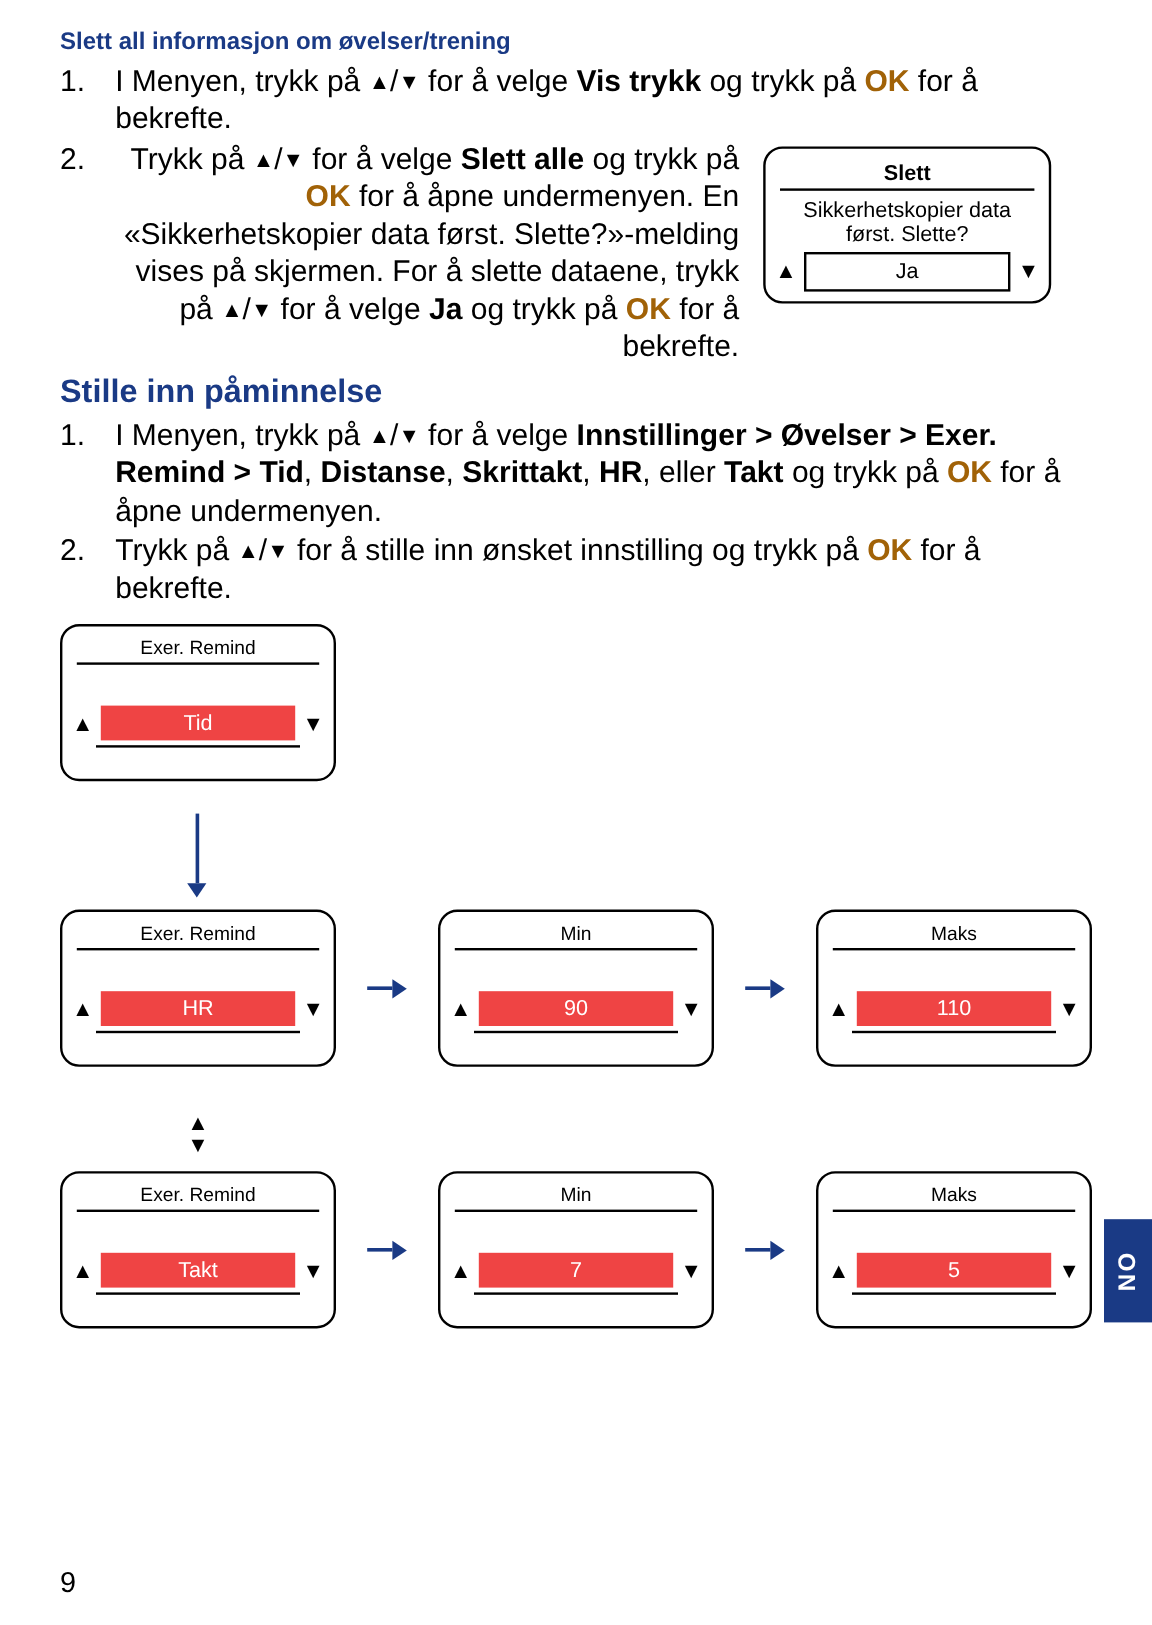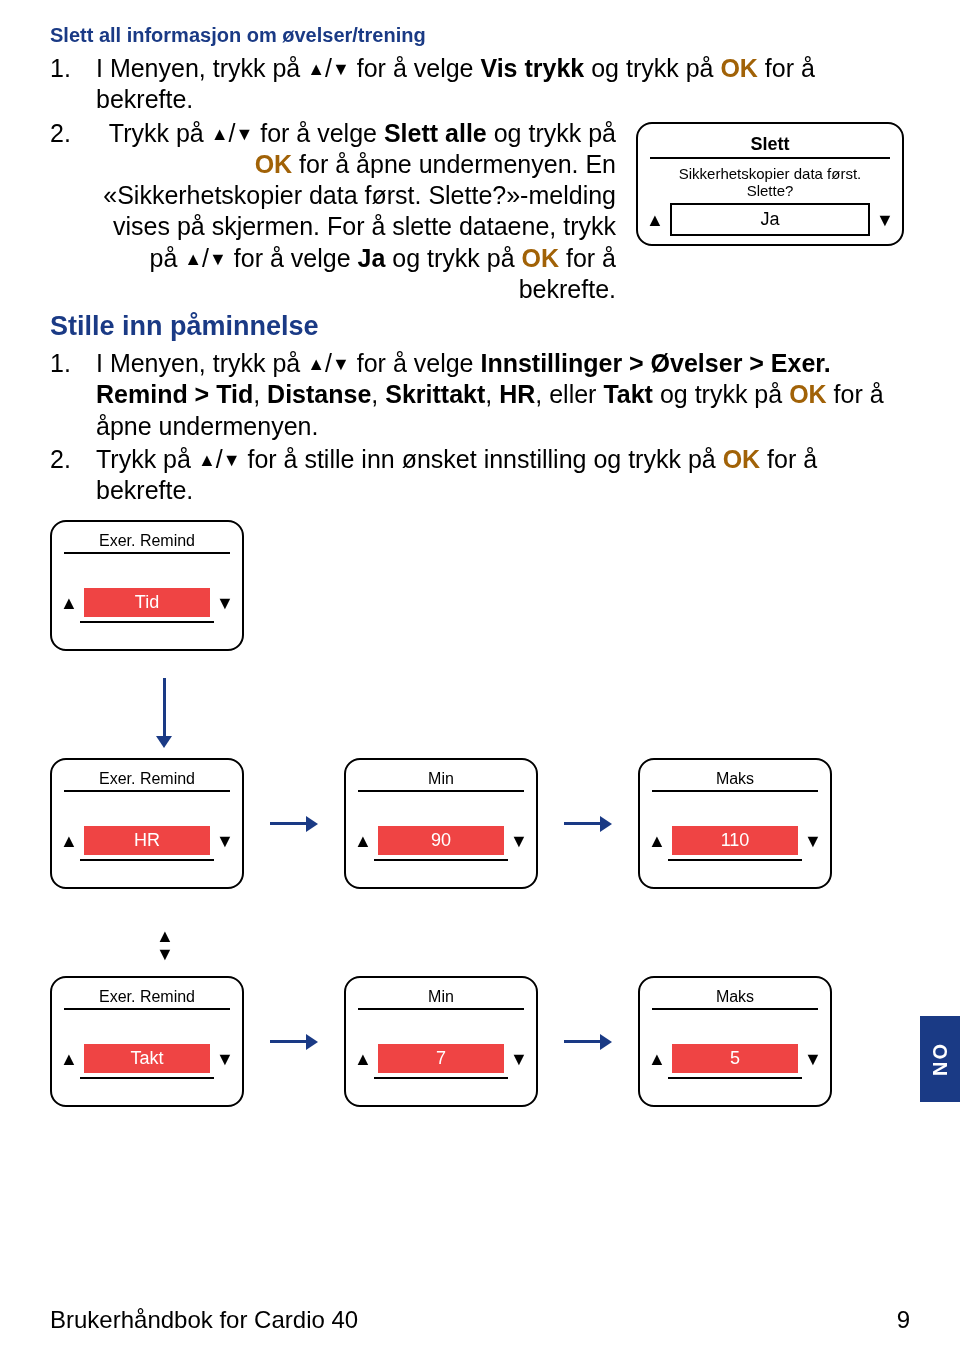--- a/index.html
+++ b/index.html
@@ -25,29 +25,29 @@
   }
   .instr-text { flex: 1; font-size: 25px; line-height: 1.25; }
   .instr-text .ok { color: #a16207; font-weight: 600; }
   .instr-text b { font-weight: 700; }
   .num { font-size: 25px; line-height: 1.25; width: 26px; flex: 0 0 auto; }
   .tri { display: inline-block; font-size: 18px; position: relative; top: -2px; }
   .tri.up::before { content: "▲"; }
   .tri.dn::before { content: "▼"; }
 
   .device {
-    width: 268px;
+    width: 240px;
     flex: 0 0 auto;
     border: 2.5px solid #000;
     border-radius: 16px;
     padding: 10px 8px 8px 8px;
     position: relative;
     background: #fff;
   }
-  .device.mini { width: 194px; }
+  .device.mini { width: 230px; }
   .dev-title {
     text-align: center;
     font-weight: 700;
     font-size: 18px;
     padding: 0 14px 2px 14px;
     border-bottom: 2px solid #000;
     margin: 0 4px 4px 4px;
     position: relative;
   }
   .dev-title.plain { font-weight: 400; font-size: 16px; }
@@ -79,21 +79,21 @@
     font-size: 18px;
     padding: 4px 0;
     font-weight: 400;
   }
   .dev-below {
     border-top: 2px solid #000;
     height: 20px;
     margin: 4px 20px 0 20px;
   }
   .dev-confirm .dev-select { font-size: 18px; }
-  .dev-confirm .dev-sub { font-size: 15px; }
+  .dev-confirm .dev-sub { font-size: 18px; }
 
   .flow-area { position: relative; margin-top: 14px; min-height: 620px; }
   .flow-row { position: absolute; display: flex; align-items: center; gap: 26px; }
   .flow-arrow-down {
     width: 20px;
     height: 70px;
     position: relative;
     display: flex;
     flex-direction: column;
     align-items: center;
@@ -310,15 +310,14 @@
     </div>
   </div>
 
 </div>
 
 <div class="side-tab">
   <span>NO</span>
 </div>
 
 <div class="footer">
-  <span>Brukerhåndbok for Cardio 40</span>
   <span>9</span>
 </div>
 
 </body></html>

